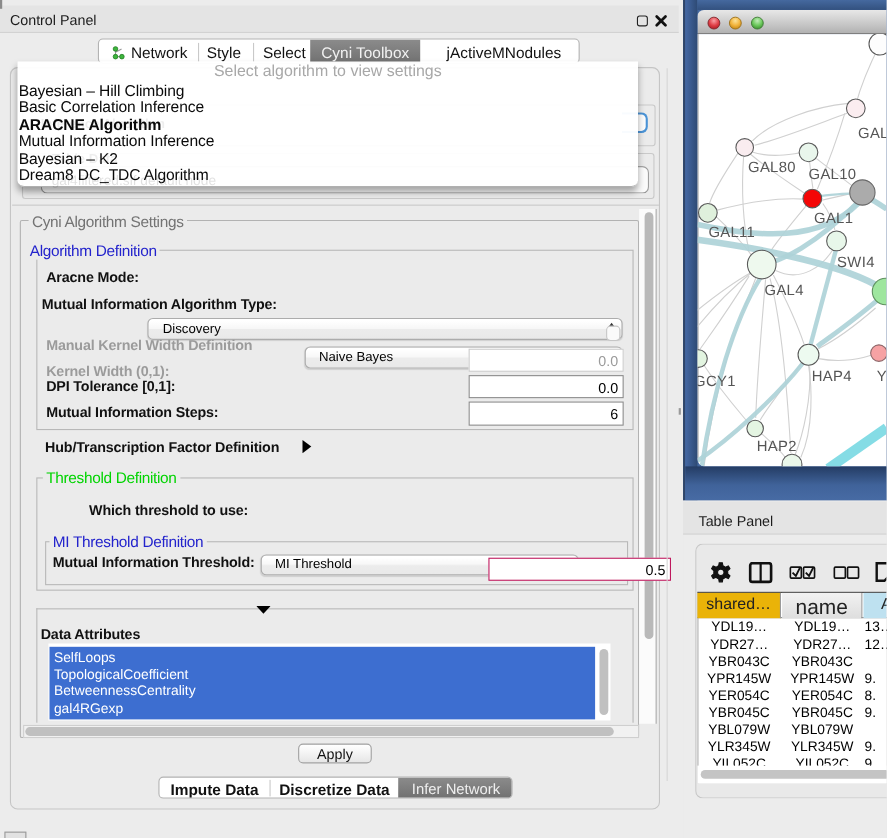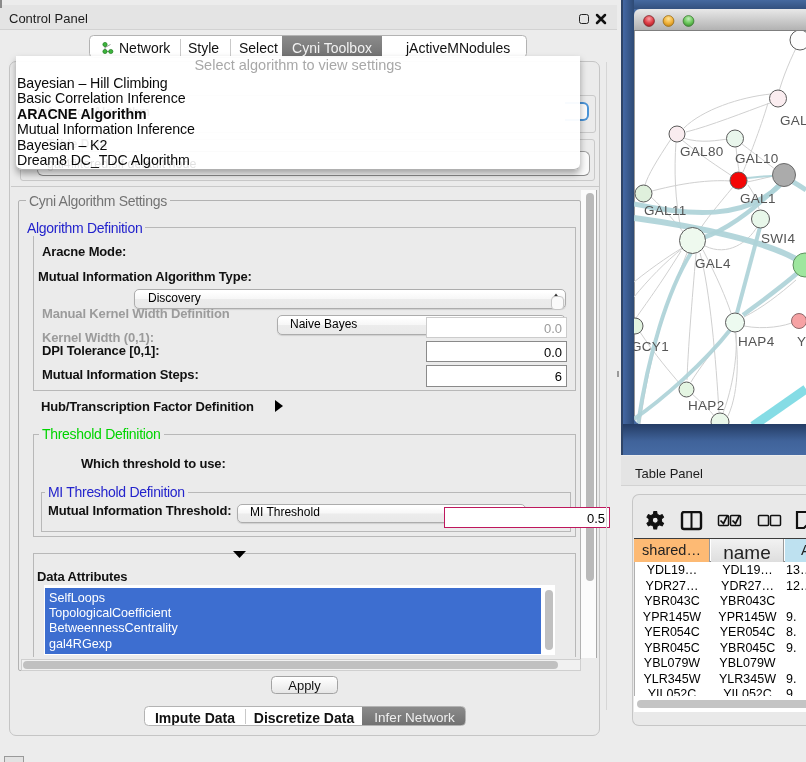--- a/index.html
+++ b/index.html
@@ -283,21 +283,21 @@
       <path d="M86.5 9.5 L89.5 12.5 L93.5 4.5" stroke-width="1.7"></path>
       <rect x="112.5" y="4.5" width="10" height="10" rx="1"></rect>
       <rect x="124.5" y="4.5" width="10" height="10" rx="1"></rect>
     </g>
     <path d="M151 1 L163 1 L163 12 L158 17 L151 17 Z" fill="none" stroke="#111" stroke-width="2.2"></path>
   </svg>
 
   <div class="abs" style="left:13px;top:83px;width:172px;height:174px;background:#fff;border-left:1px solid #b0b0b0;"></div>
 
   <div class="abs" style="left:13px;top:83px;width:172px;height:24px;border-top:1.5px solid #3c3c3c;border-bottom:1px solid #8a8a8a;">
-    <div class="abs" style="left:0;top:0;width:76px;height:22.5px;background:#fdba74;border-right:1px solid #9a9a9a;font-size:14.5px;color:#222;text-align:center;padding-top:3px;">shared…</div>
+    <div class="abs" style="left:0;top:0;width:76px;height:22.5px;background:#eab308;border-right:1px solid #9a9a9a;font-size:14.5px;color:#222;text-align:center;padding-top:3px;">shared…</div>
     <div class="abs" style="left:77px;top:0;width:73px;height:22.5px;background:linear-gradient(#f2f2f2,#dedede);border-right:1px solid #9a9a9a;font-size:19px;color:#222;text-align:center;padding-top:3px;">name</div>
     <div class="abs" style="left:151px;top:0;width:21px;height:22.5px;background:#bee1f0;font-size:14.5px;color:#222;padding-top:3px;padding-left:16px;">A</div>
   </div>
 
   <div class="abs" style="left:13px;top:108px;width:172px;font-size:12.5px;color:#000;line-height:15.5px;">
     <div class="abs" style="left:0;width:76px;text-align:center;">YDL19…<br>YDR27…<br>YBR043C<br>YPR145W<br>YER054C<br>YBR045C<br>YBL079W<br>YLR345W<br>YIL052C</div>
     <div class="abs" style="left:77px;width:73px;text-align:center;">YDL19…<br>YDR27…<br>YBR043C<br>YPR145W<br>YER054C<br>YBR045C<br>YBL079W<br>YLR345W<br>YIL052C</div>
     <div class="abs" style="left:152px;width:40px;text-align:left;">13…<br>12…<br>&nbsp;<br>9.<br>8.<br>9.<br>&nbsp;<br>9.<br>9.</div>
   </div>
 

